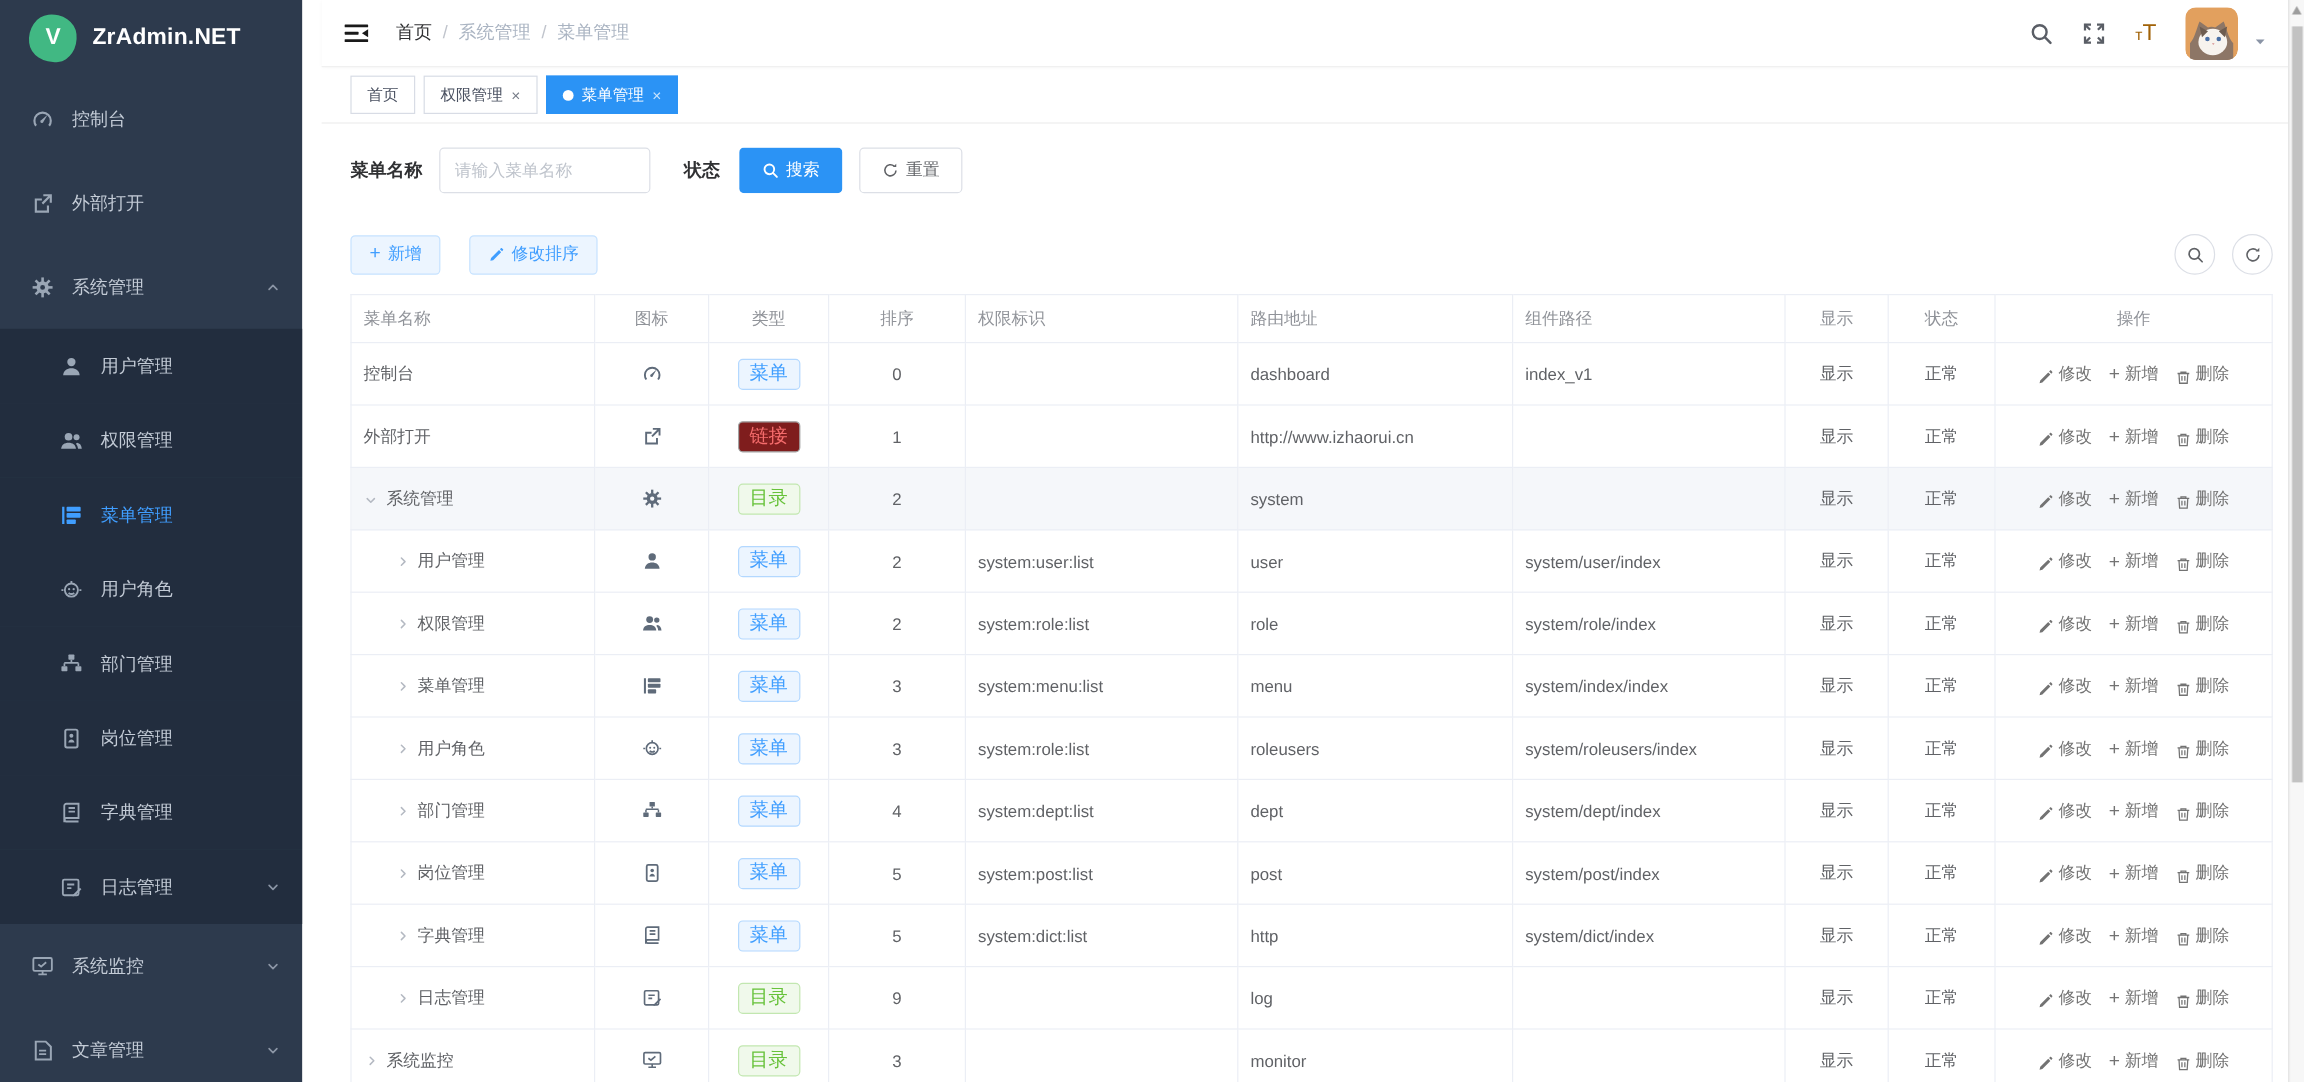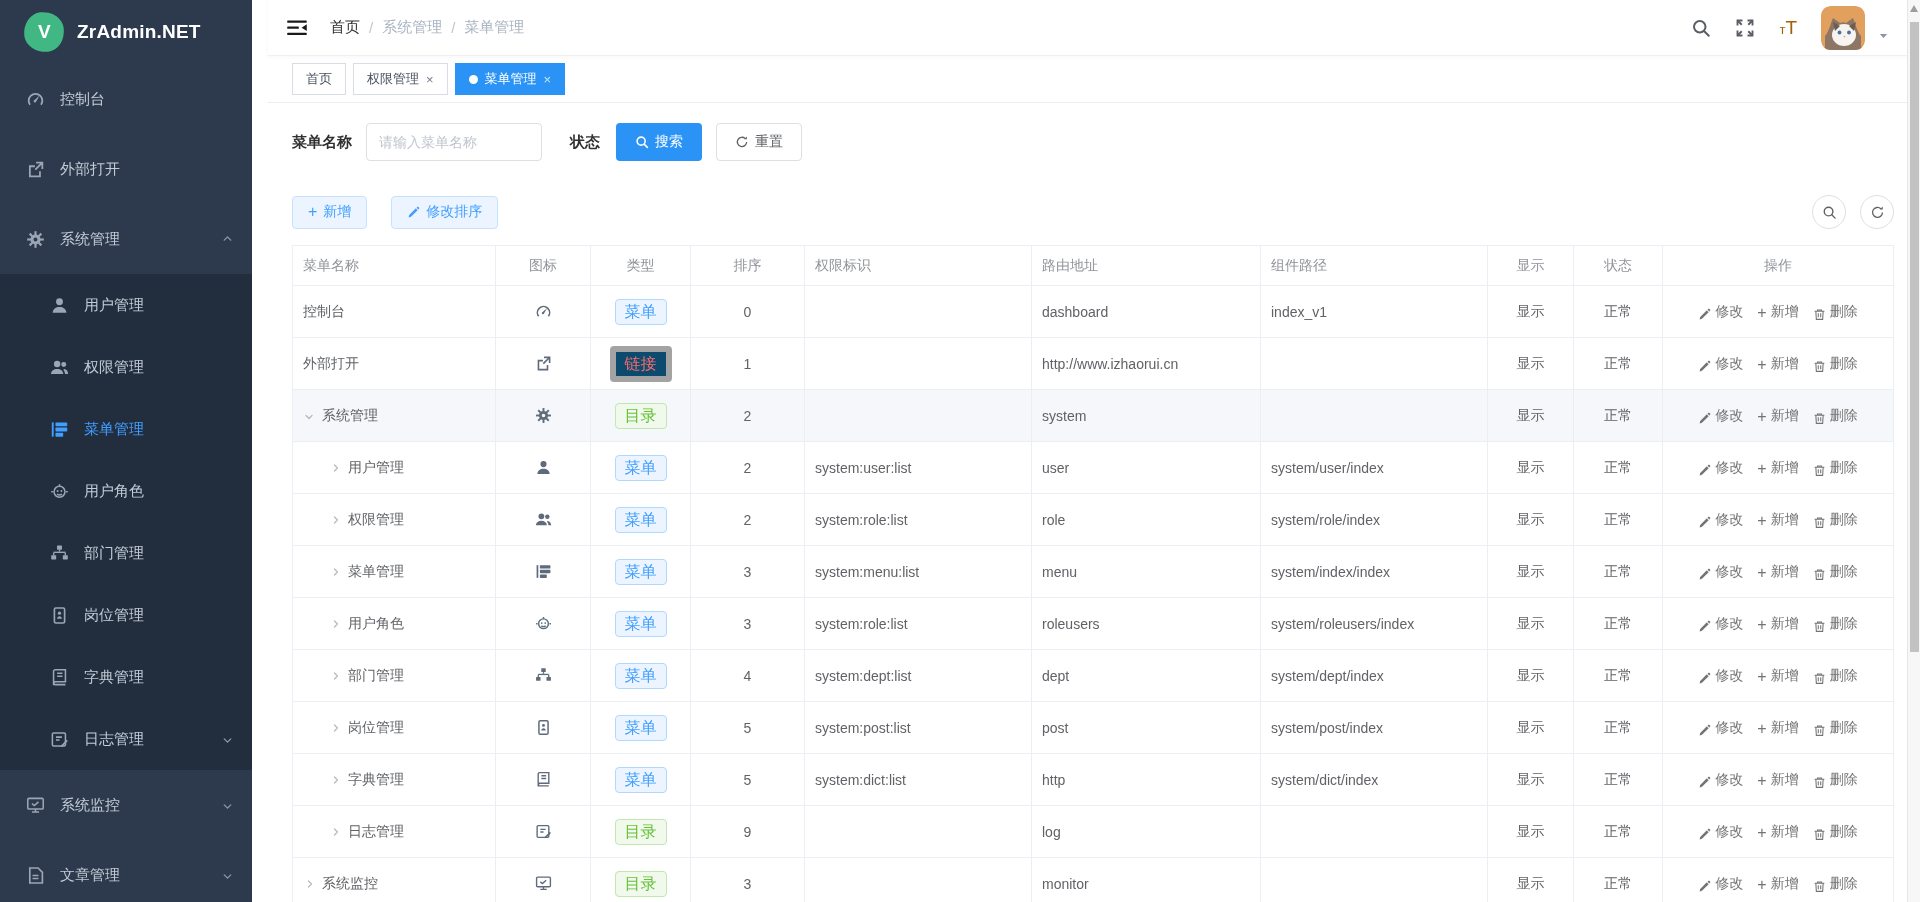--- a/index.html
+++ b/index.html
@@ -75,21 +75,21 @@
   th { height:40px; color:#909399; font-size:14px; padding:0 10px; text-align:left; }
   td { height:52px; color:#606266; font-size:14px; padding:0 10px; }
   .c-center { text-align:center; }
   tr.highlight td { background:#f5f7fa; }
   .name-cell { display:flex; align-items:center; gap:7px; }
   .name-cell.lvl1 { padding-left:26px; }
   .tree-arrow { width:12px; height:12px; color:#b4b9c2; flex-shrink:0; }
   .row-icon { width:17px; height:17px; color:#5f6b7a; display:inline-block; vertical-align:middle; }
   .type-tag { display:inline-block; padding:4px 9px; font-size:16px; border-radius:4px; line-height:1; }
   .type-tag.menu { color:#409eff; background:#ecf5ff; border:1px solid #b3d8ff; }
-  .type-tag.link { color:#f56c6c; background:#0c4a6e; border:6px solid #a3a3a3; }
+  .type-tag.link { color:#f56c6c; background:#7f1d1d; border:1px solid #a3a3a3; }
   .type-tag.dir  { color:#67c23a; background:#f0f9eb; border:1px solid #c2e7b0; }
   .actions { display:flex; align-items:center; justify-content:center; gap:14px; }
   .act-link { color:#737373; display:inline-flex; align-items:flex-end; gap:4px; cursor:pointer; white-space:nowrap; }
   .act-link .icon { width:13px; height:13px; }
 
   
   .scrollbar { position:fixed; top:0; right:0; width:13px; height:902px; background:#f7f7f7; border-left:1px solid #e6e6e6; z-index:50; }
   .scroll-up { position:absolute; top:5px; left:2px; width:0; height:0; border-left:4.5px solid transparent; border-right:4.5px solid transparent; border-bottom:7px solid #9d9d9d; }
   .scroll-thumb { position:absolute; top:22px; left:1.5px; width:9px; height:630px; background:#c2c2c2; }
 </style>

